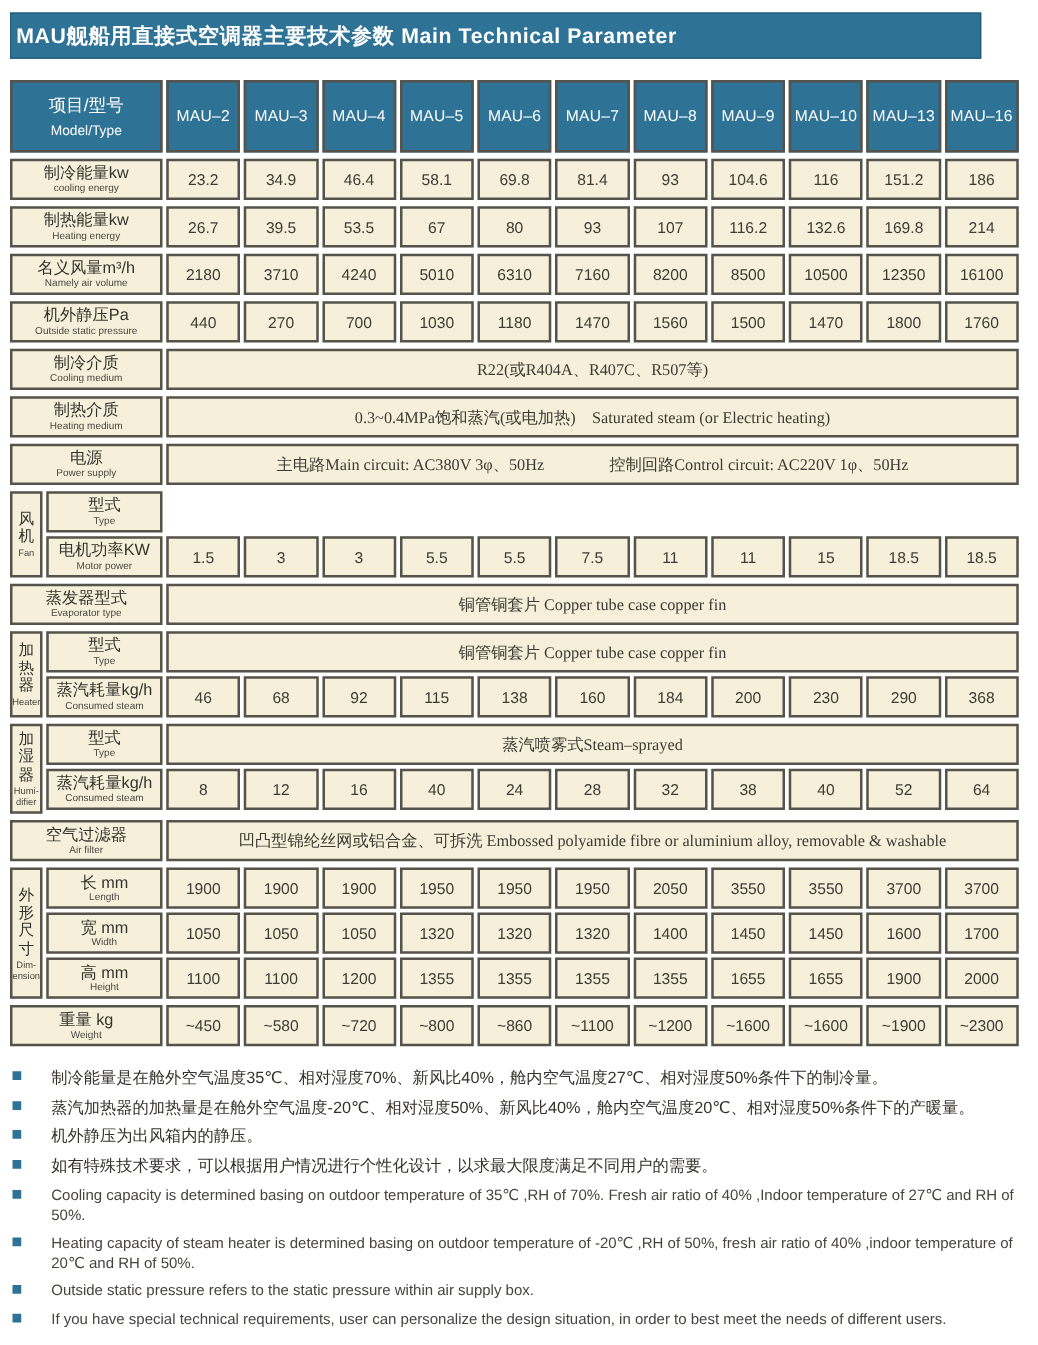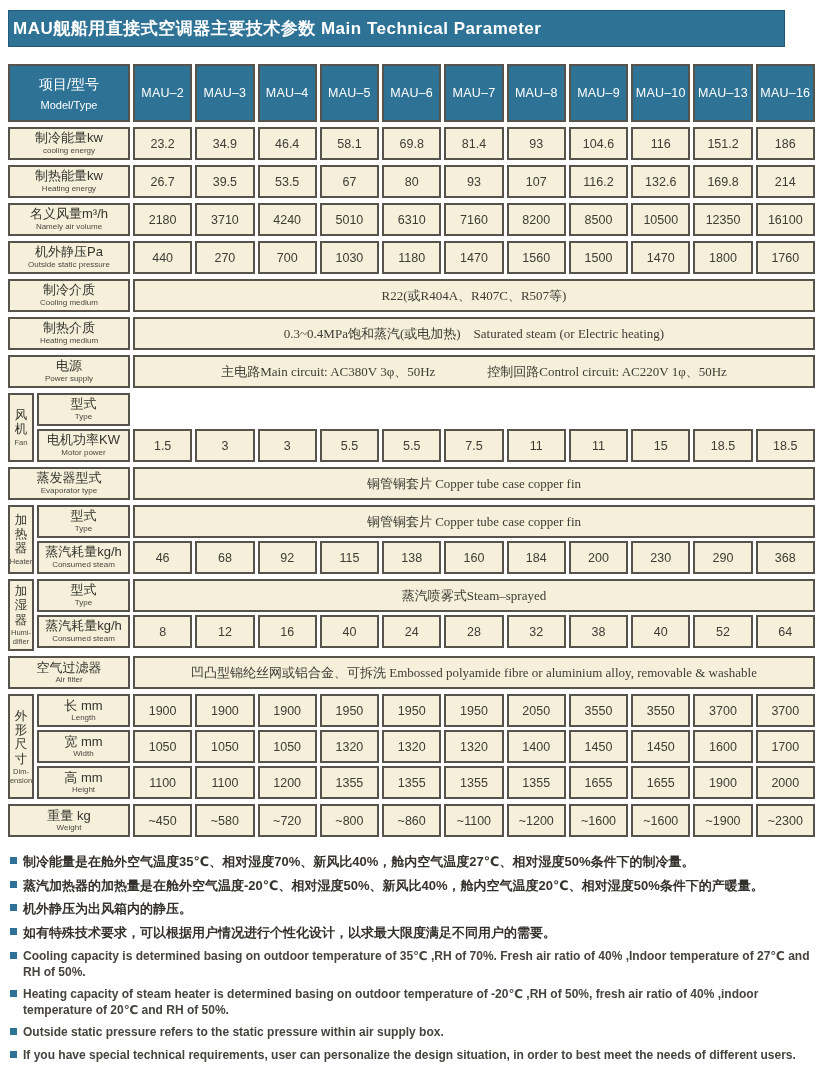--- a/index.html
+++ b/index.html
@@ -39,21 +39,21 @@
   .value-cell{flex:1 1 0; font-size:12.5px; color:#3e3c34;}
   .span-cell{flex:1 1 0; font-size:13px; color:#3e3c34; padding:2px 6px;font-family:Liberation Serif, serif;}
   .t-group{display:flex; gap:3px;}
   .group-cell{flex:0 0 26px; width:26px; flex-direction:column; padding:3px 0; line-height:1.15;}
   .group-cn{white-space:pre-line; font-size:12.5px; color:#34332d;}
   .group-en{white-space:pre-line; font-size:7.5px; color:#4a483f; margin-top:2px;}
   .t-group-rows{flex:1 1 0; display:flex; flex-direction:column; gap:3px;}
   .t-group-rows .label-cell{flex:0 0 93px; width:93px;}
   
   .notes{margin:16px 14px 0 10px;}
-  .note{display:flex; align-items:flex-start; gap:6px; margin-bottom:6px;font-weight:bold;}
+  .note{display:flex; align-items:flex-start; gap:24px; margin-bottom:6px;}
   .note-bullet{flex:0 0 7px; width:7px; height:7px; background:#2e7396; margin-top:4px;}
   .note-text{line-height:1.35;}
   .note-text.cn{font-size:13px; color:#33322c;}
   .note-text.en{font-size:12px; color:#45443e;}
   
   .footer{margin:18px 14px 0 10px; padding-bottom:12px;}
   .footer-cn{color:#000000; font-size:13.5px; font-weight:bold;}
   .footer-en{color:#1a708a; font-size:11.5px; margin-top:4px;}
 </style>
 </head>

